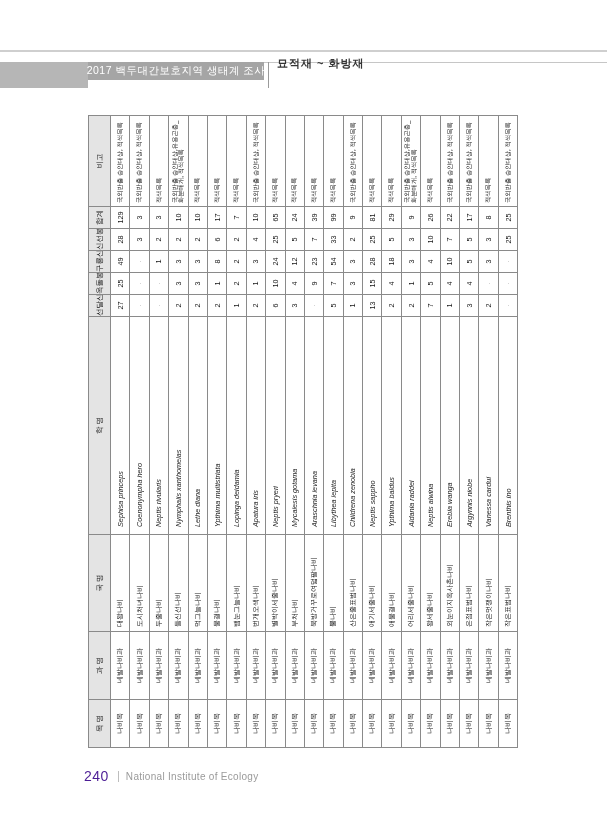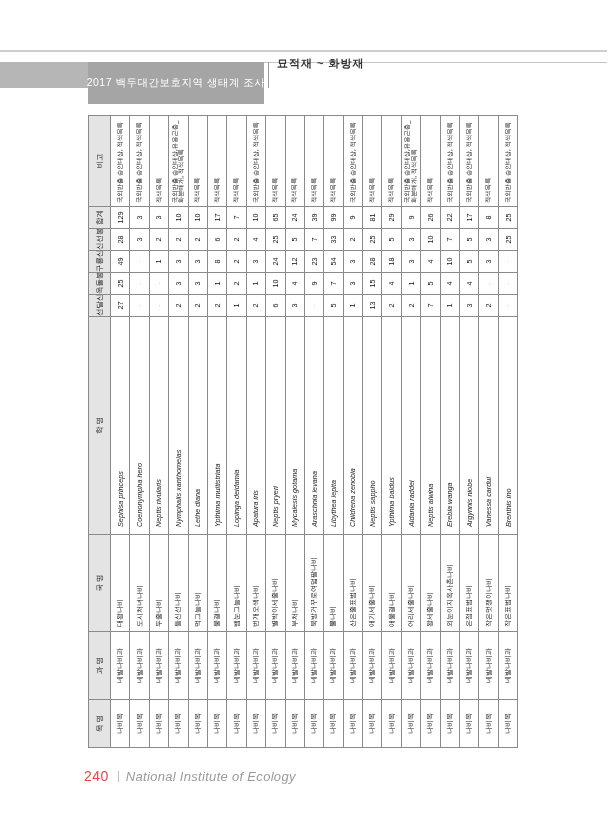--- a/index.html
+++ b/index.html
@@ -7,21 +7,21 @@
     width:613px;height:840px;position:relative;background:#ffffff;
     font-family:"Liberation Sans","DejaVu Sans",sans-serif;
     -webkit-font-smoothing:antialiased;
   }
   .abs{position:absolute;}
 
   
   .top-rule{left:0;top:50px;width:607px;height:2px;background:#cfcfcf;}
   .header-band{left:0;top:62px;width:88px;height:26px;background:#b6b6b6;}
   .title-box{
-    left:88px;top:62px;width:176px;height:42px;background:#a5a5a5;
+    left:88px;top:62px;width:176px;height:18px;background:#a5a5a5;
     color:#ffffff;font-size:10.5px;letter-spacing:0.5px;
     display:flex;align-items:center;justify-content:center;white-space:nowrap;
   }
   .right-rule{left:264px;top:62px;width:343px;height:1px;background:#c6c6c6;}
   .vsep{left:268px;top:62px;width:1px;height:26px;background:#9b9b9b;}
   .section-title{
     left:277px;top:50px;height:26px;line-height:26px;
     font-size:11px;font-weight:bold;color:#353535;letter-spacing:1px;white-space:nowrap;
   }
 
@@ -52,23 +52,23 @@
   td.cell-sci{font-size:7.3px;font-style:italic;color:#222;text-align:left;padding-left:7px;white-space:nowrap;}
   td.cell-num{font-size:7.2px;text-align:center;}
   td.cell-num.dot{color:#777;font-size:6px;}
   td.cell-remark{
     font-size:6.3px;line-height:6.6px;text-align:left;
     padding:1px 2px 1px 3px;word-break:break-all;color:#111;
   }
 
   
   .footer{left:84px;top:768px;display:flex;align-items:center;}
-  .pageno{font-size:14px;color:#ef4444;letter-spacing:0.5px;}
+  .pageno{font-size:14px;color:#4c1d95;letter-spacing:0.5px;}
   .fsep{width:1px;height:11px;background:#bdbdbd;margin:0 7px 0 9px;}
-  .pub{font-size:13px;color:#9a9a9a;letter-spacing:0.3px;font-style:italic;}
+  .pub{font-size:10px;color:#9a9a9a;letter-spacing:0.3px;}
 </style>
 </head>
 <body>
 
 <div>
 
   <div class="abs top-rule"></div>
   <div class="abs header-band"></div>
   <div class="abs title-box">
     <span>2017 백두대간보호지역 생태계 조사</span>

